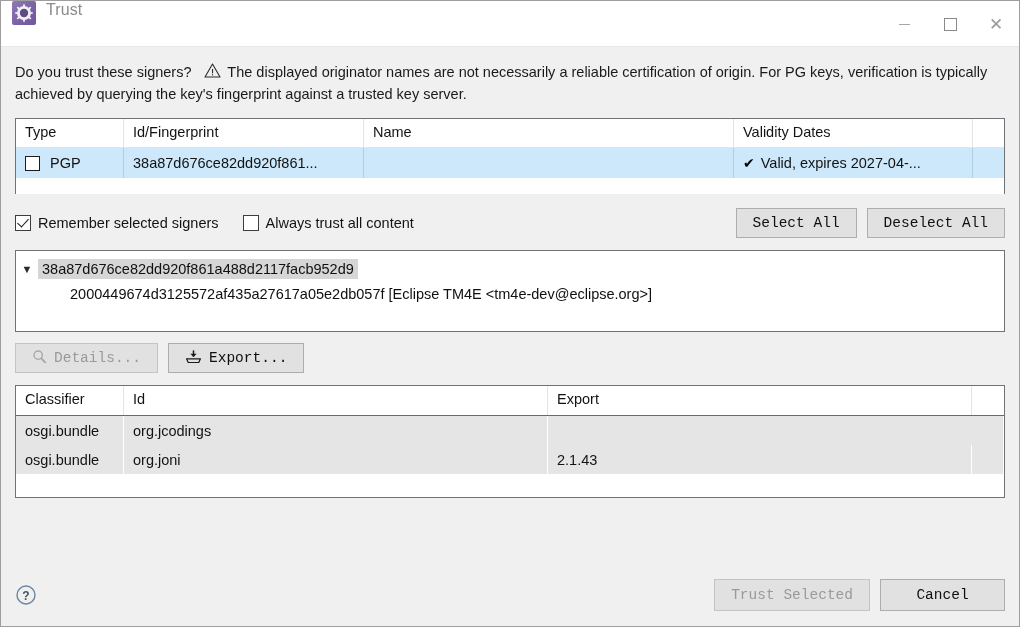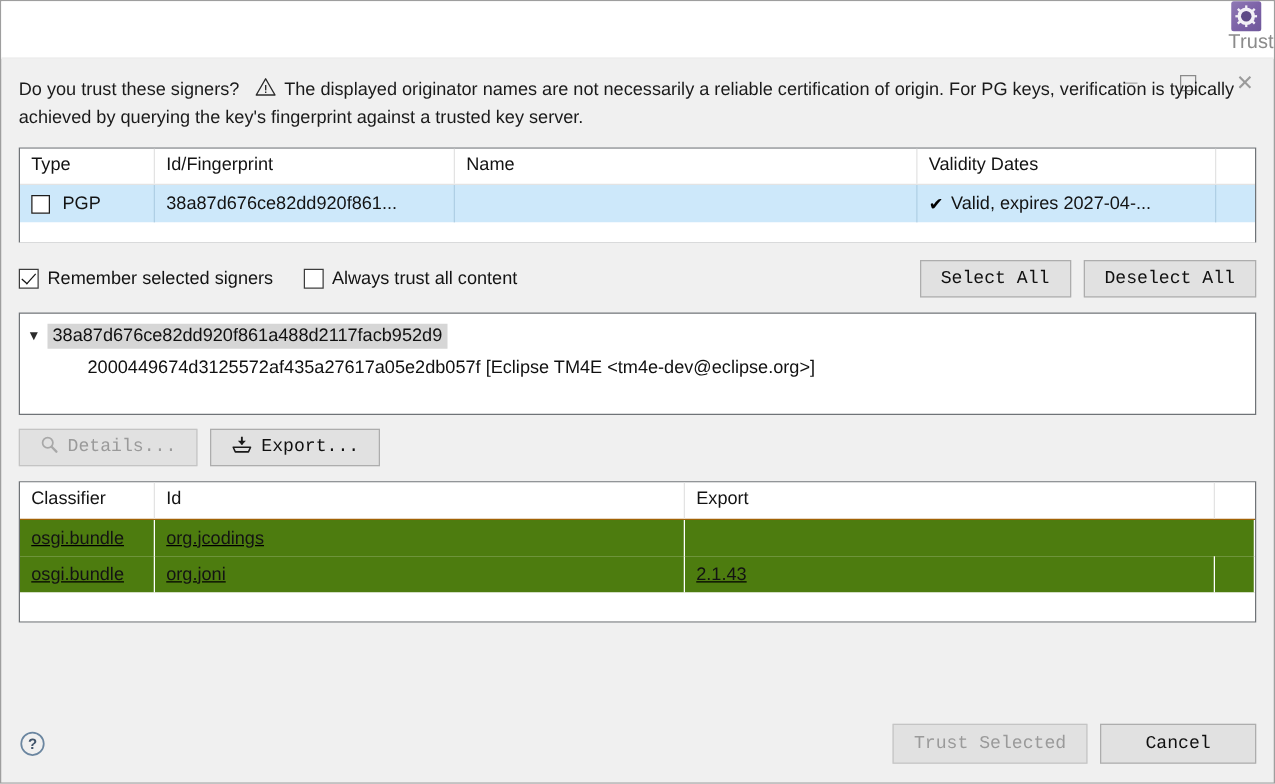--- a/index.html
+++ b/index.html
@@ -16,23 +16,22 @@
     width: 1020px; height: 627px;
     background: #f0f0f0;
     border: 1px solid #9e9e9e;
     display: flex; flex-direction: column;
   }
 
   
   #titlebar {
     height: 46px; min-height: 46px;
     background: #ffffff;
-    display: flex; align-items: flex-end;
+    display: flex; align-items: flex-start;
     border-bottom: 1px solid #e8e8e8;
-    flex-direction: column;
   }
   #app-icon {
     width: 24px; height: 24px;
     margin-left: 11px; margin-right: 10px;
     border-radius: 2px;
     background: linear-gradient(135deg,#8f79b4 0%, #7d63a8 50%, #6f579a 100%);
     position: relative; flex: none;
   }
   #app-icon .cogwrap {
     position: absolute; inset: 0;
@@ -153,21 +152,21 @@
   .tree-label-sel { background: #d6d6d6; padding: 2px 4px; }
   .tree-child { padding-left: 54px; font-size: 14.5px; color: #101010; height: 26px; display:flex; align-items:center; }
 
   
   #de-row { display: flex; gap: 10px; margin-top: 11px; }
   .icon-btn { display: inline-flex; align-items: center; gap: 7px; }
 
   
   #content-table { margin-top: 12px; height: 113px; }
   .ct-head { display: flex; height: 30px; background:#fff; border-bottom:1px solid #a16207; }
-  .ct-row  { display: flex; height: 29px; background: #4d7c0f; text-decoration: underline; }
+  .ct-row  { display: flex; height: 29px; background: #e5e5e5; }
   .ct-row .td { border-right: 1px solid #ffffff; }
   .k-class { width: 108px; }
   .k-id    { width: 424px; }
   .k-ver   { width: 424px; }
   .k-pad   { flex: 1; border-right: none; }
   #content-table .tbl-filler { height: 23px; }
 
   
   #footer {
     position: absolute; left: 14px; right: 14px; bottom: 14px;

